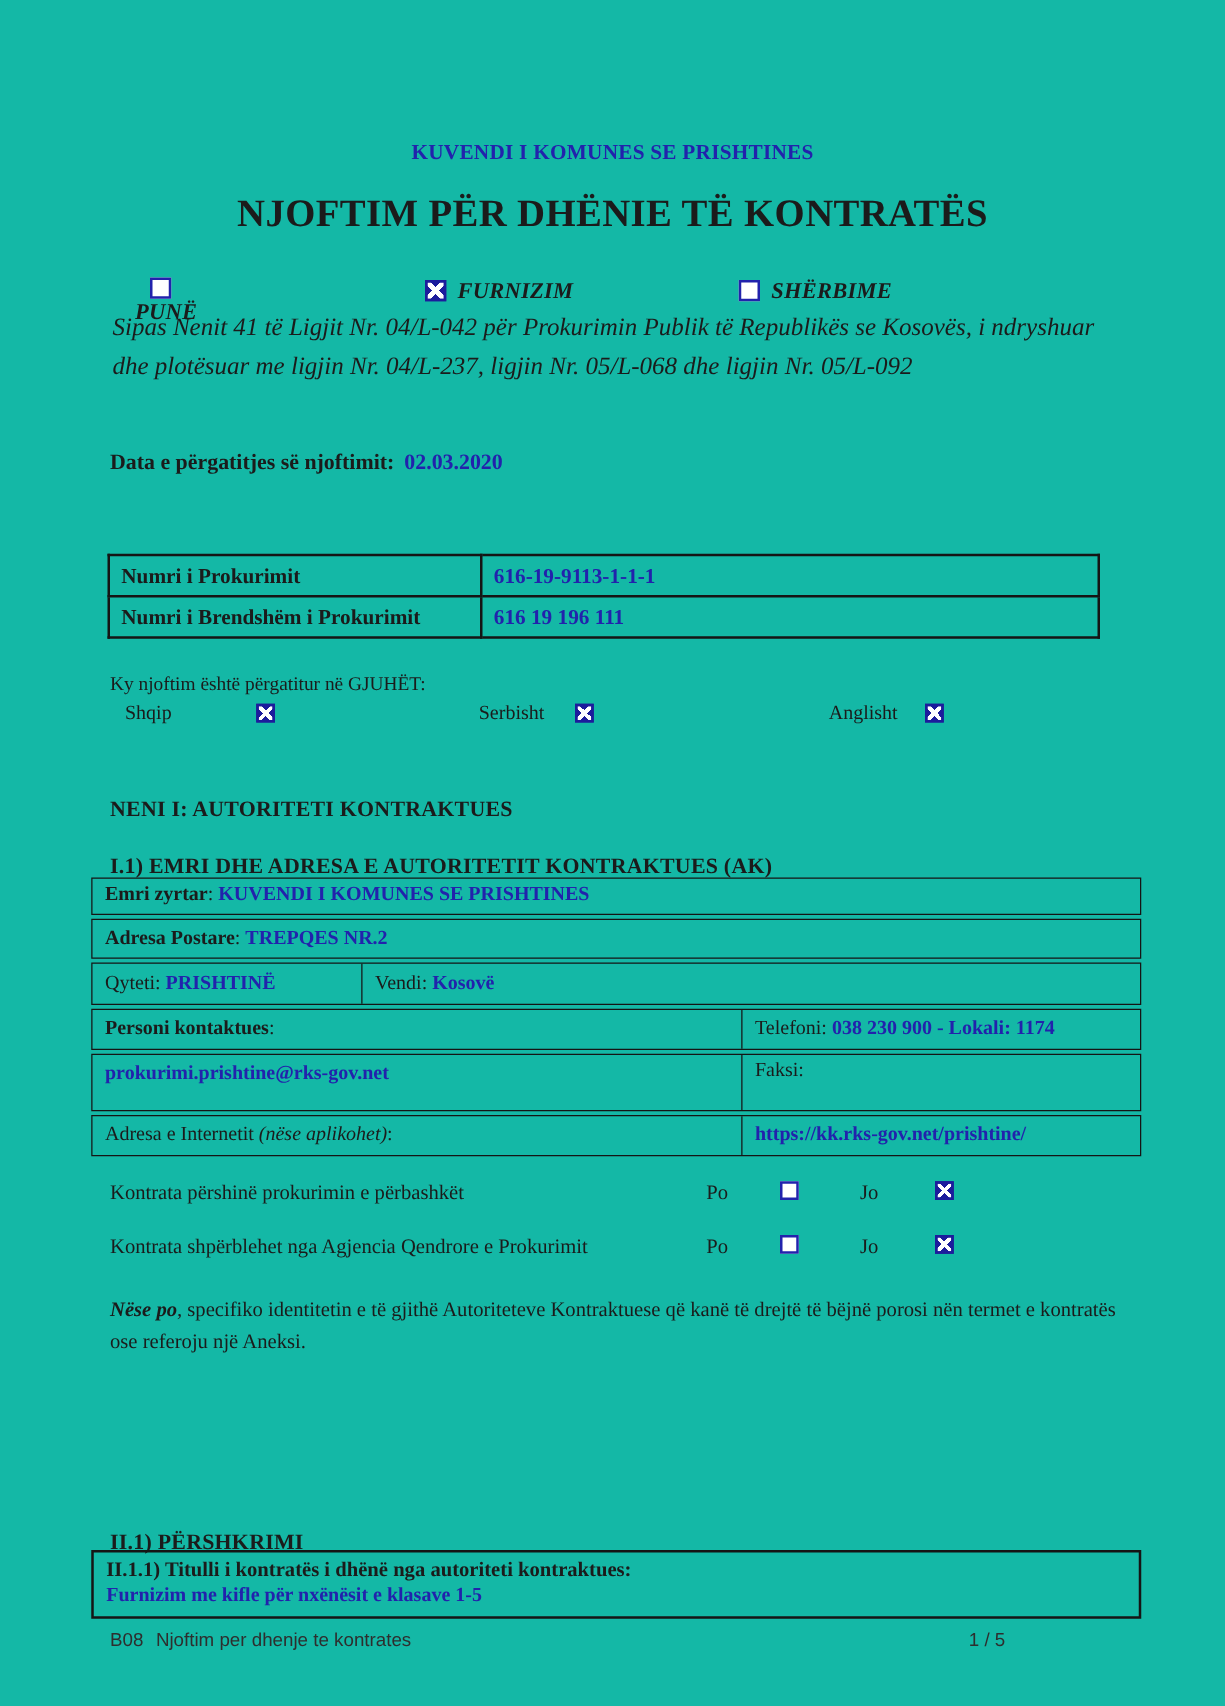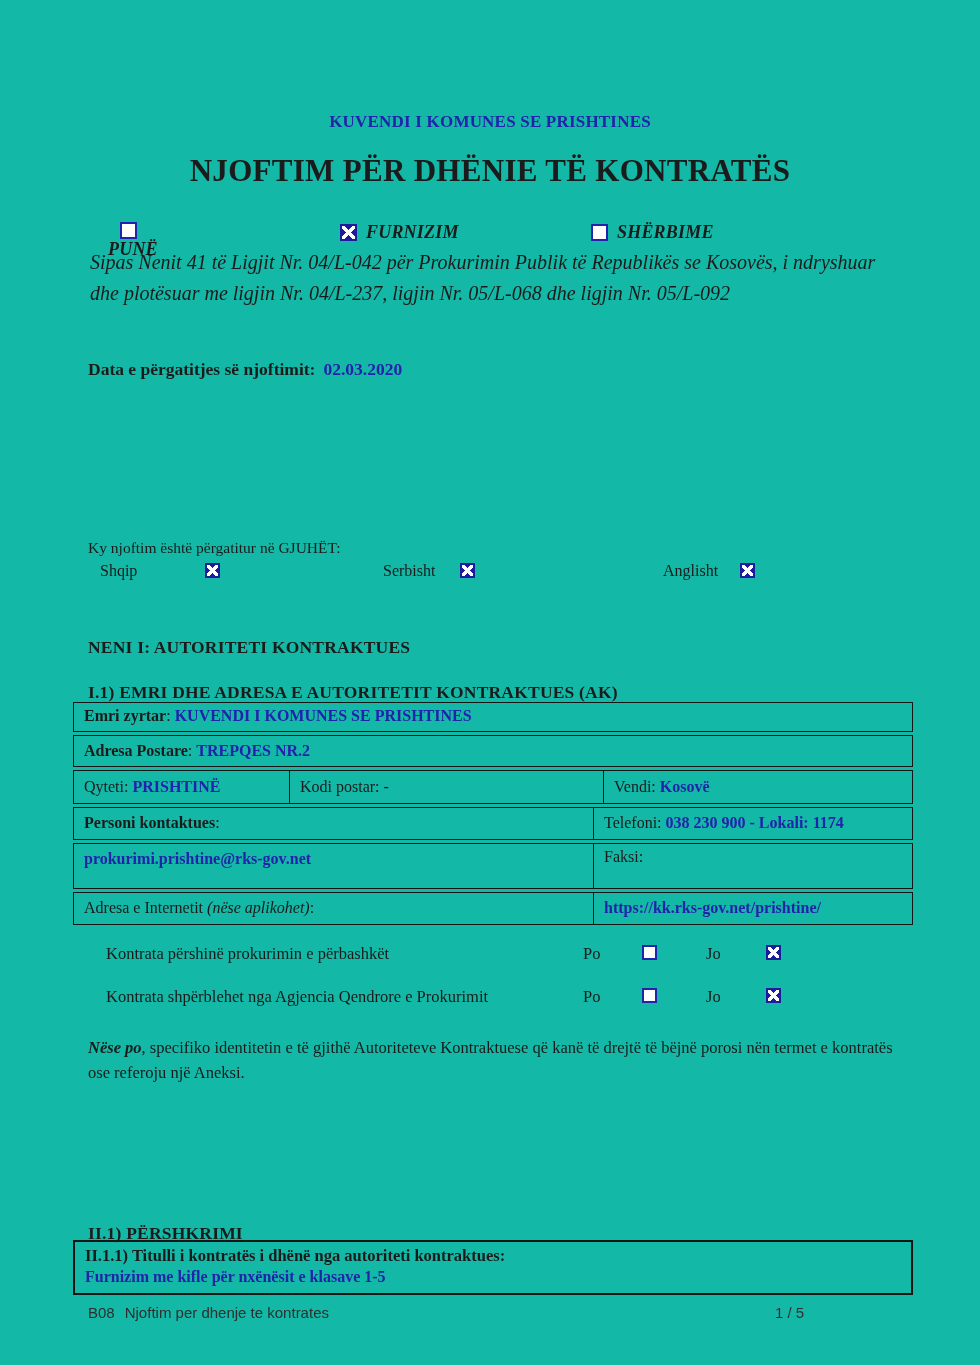--- a/index.html
+++ b/index.html
@@ -53,21 +53,21 @@
   .ak-table{top:702px;left:73px;width:840px;}
   .ak-row{border:1.5px solid #151515;margin-bottom:3px;display:flex;box-sizing:border-box;font-size:16px;}
   .ak-cell{padding:4px 8px 4px 10px;box-sizing:border-box;}
   .ak-cell.sep{border-left:1.5px solid #151515;}
   .r-city .c1{width:215px;} .r-city .c2{width:314px;} .r-city .c3{flex:1;}
   .split .c1{width:519px;} .split .c2{flex:1;}
   .email-line{display:block;line-height:1.35;}
   .u{text-decoration:underline;}
   a.plain{text-decoration:none;color:#2222ac;font-weight:bold;}
   
-  .q-row{left:106px;width:812px;height:22px;font-size:16.5px;}
+  .q-row{left:88px;width:812px;height:22px;font-size:16.5px;}
   .q1{top:944px;} .q2{top:987px;}
   .q-row .qtext{position:absolute;left:0;top:0;}
   .q-row .po-lab{position:absolute;left:477px;top:0;}
   .q-row .po-box{position:absolute;left:536px;top:1px;}
   .q-row .jo-lab{position:absolute;left:600px;top:0;}
   .q-row .jo-box{position:absolute;left:660px;top:1px;}
   .note{top:1036px;left:88px;width:808px;font-size:16.5px;line-height:1.5;margin:0;}
   .note .lead{font-weight:bold;font-style:italic;}
   
   .ii11-box{top:1240px;left:73px;width:840px;border:2px solid #151515;box-sizing:border-box;padding:4px 10px 7px 10px;}
@@ -104,20 +104,28 @@
   </div>
 
   <p class="abs legal">Sipas Nenit 41 të Ligjit Nr. 04/L-042 për Prokurimin Publik të Republikës se Kosovës, i ndryshuar dhe plotësuar me ligjin Nr. 04/L-237, ligjin Nr. 05/L-068 dhe ligjin Nr. 05/L-092</p>
 
   <div class="abs date-line">
     <span>Data e përgatitjes së njoftimit:</span><span class="blue val">02.03.2020</span>
   </div>
 
   <table class="abs num-table">
     <tbody>
+      <tr>
+        <td class="lab">Numri i Prokurimit</td>
+        <td class="val">616-19-9113-1-1-1</td>
+      </tr>
+      <tr>
+        <td class="lab">Numri i Brendshëm i Prokurimit</td>
+        <td class="val">616 19 196 111</td>
+      </tr>
     </tbody>
   </table>
 
   <div class="abs langs-intro">Ky njoftim është përgatitur në GJUHËT:</div>
 
   <div class="abs langs">
     <span class="lng" style="left:12px">Shqip</span>
     <span class="cb small checked" style="left:117px"></span>
     <span class="lng" style="left:295px">Serbisht</span>
     <span class="cb small checked" style="left:372px"></span>
@@ -136,23 +144,20 @@
     </div>
     <div class="ak-row" style="height:32px">
       <div class="ak-cell" style="flex:1;padding-top:6px">
         <span class="b">Adresa Postare</span>: <span class="blue b">TREPQES NR.2</span>
       </div>
     </div>
     <div class="ak-row r-city" style="height:34px">
       <div class="ak-cell c1" style="padding-top:7px">
         <span>Qyteti</span>: <span class="blue b">PRISHTINË</span>
       </div>
-      <div class="ak-cell c2 sep" style="padding-top:7px">
-        <span>Kodi postar</span>: <span>-</span>
-      </div>
       <div class="ak-cell c3 sep" style="padding-top:7px">
         <span>Vendi</span>: <span class="blue b">Kosovë</span>
       </div>
     </div>
     <div class="ak-row split" style="height:33px">
       <div class="ak-cell c1" style="padding-top:6px">
         <span class="b">Personi kontaktues</span>:
       </div>
       <div class="ak-cell c2 sep" style="padding-top:6px">
         <span>Telefoni</span>: <span class="blue b">038 230 900 - Lokali: 1174</span>

